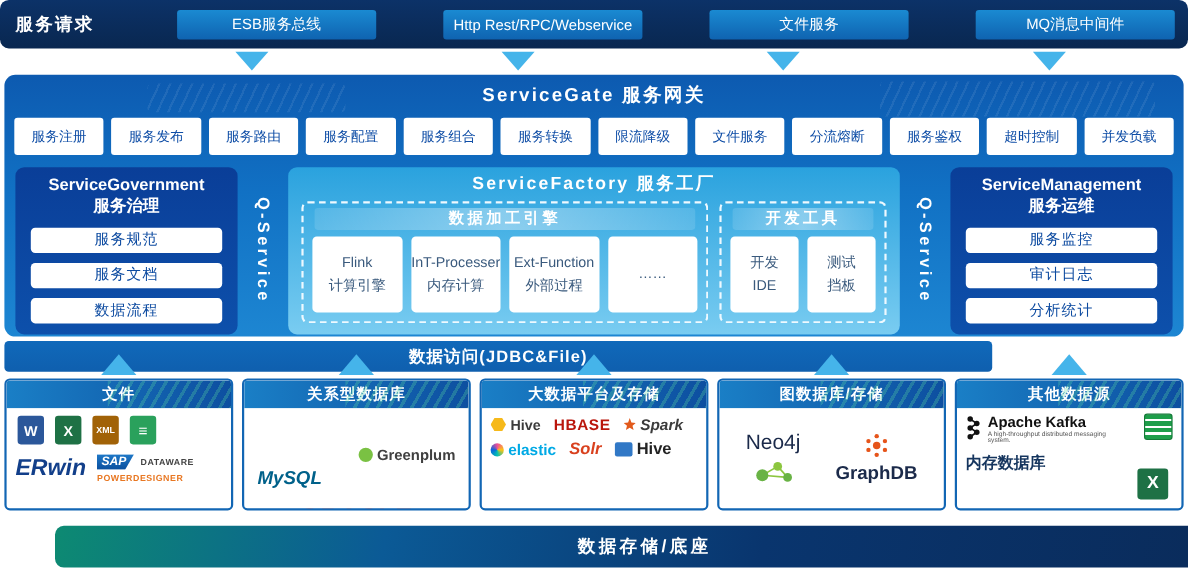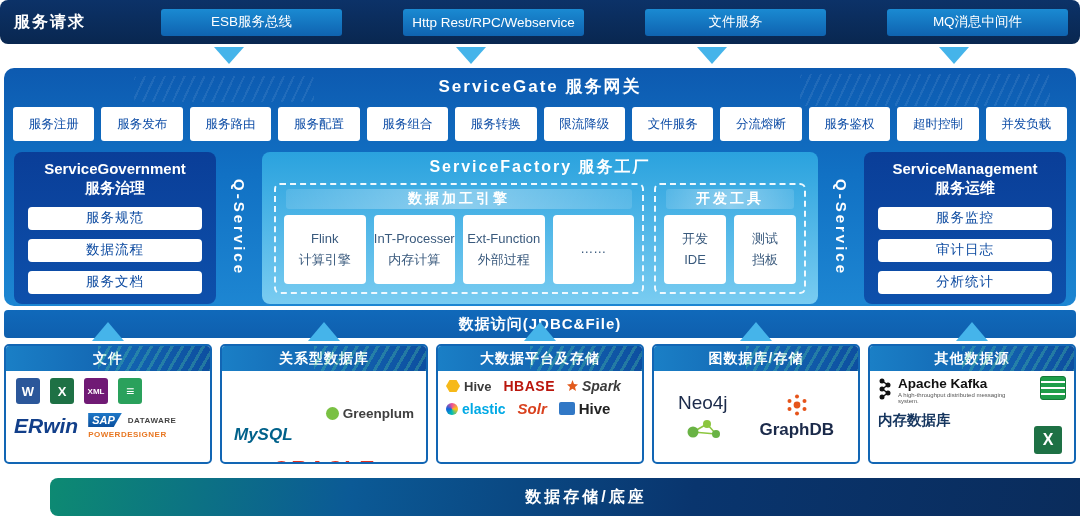--- a/index.html
+++ b/index.html
@@ -51,40 +51,40 @@
   .engine{flex:1;}
   .tools{width:152px;flex:none;}
   .dash-title{height:20px;margin:0 2px 6px;border-radius:3px;color:#fff;font-weight:bold;font-size:14px;
     letter-spacing:3px;display:flex;align-items:center;justify-content:center;
     background:linear-gradient(90deg,rgba(255,255,255,.12),rgba(255,255,255,.38) 50%,rgba(255,255,255,.12));}
   .cells{display:flex;gap:8px;flex:1;}
   .cell{flex:1;background:#fff;border-radius:4px;display:flex;flex-direction:column;align-items:center;
     justify-content:center;color:#3a5a7d;font-size:13px;line-height:1.55;text-align:center;white-space:nowrap;}
 
   
-  .access-bar{position:absolute;top:310px;left:4px;width:1072px;height:28px;box-sizing:border-box;
+  .access-bar{position:absolute;top:310px;left:4px;width:898px;height:28px;box-sizing:border-box;
     background:linear-gradient(180deg,#1069ba,#0f5fae);border-radius:4px;color:#fff;font-weight:bold;
     font-size:15px;display:flex;align-items:center;justify-content:center;letter-spacing:1px;}
 
   
   .sources{position:absolute;top:344px;left:4px;width:1072px;height:120px;display:flex;gap:8px;}
   .src{flex:1;border:2px solid #1266b4;border-radius:5px;background:#fff;box-sizing:border-box;
     display:flex;flex-direction:column;overflow:hidden;}
   .src-title{height:25px;flex:none;position:relative;background:linear-gradient(90deg,#1a7fc6,#0d4fa0);
     color:#fff;font-weight:bold;font-size:14px;display:flex;align-items:center;justify-content:center;letter-spacing:1px;}
   .src-title::after{content:"";position:absolute;right:0;top:0;bottom:0;width:55%;
     background:repeating-linear-gradient(120deg,rgba(90,220,160,.28) 0 3px,transparent 3px 9px);}
   .src-body{flex:1;position:relative;padding:5px 8px;box-sizing:border-box;}
 
   
   .icons-row{display:flex;gap:10px;padding:2px 2px;}
   .ficon{width:24px;height:26px;border-radius:3px;color:#fff;font-weight:bold;
     display:flex;align-items:center;justify-content:center;font-size:13px;}
   .ficon.word{background:#2b579a;}.ficon.excel{background:#1e7145;}
-  .ficon.xml{background:#701a75;font-size:8px;}.ficon.txt{background:#2aa15c;font-size:14px;}
+  .ficon.xml{background:#a16207;font-size:8px;}.ficon.txt{background:#2aa15c;font-size:14px;}
   .files-row2{display:flex;align-items:center;margin-top:7px;gap:10px;}
   .erwin{font-size:21px;font-weight:bold;font-style:italic;color:#123f8a;}
   .files-col{display:flex;flex-direction:column;gap:3px;}
   .sap-row{display:flex;gap:6px;align-items:center;}
   .sap{background:linear-gradient(180deg,#1e78c8,#0a4f9e);color:#fff;font-weight:bold;font-style:italic;
     font-size:11px;padding:1px 7px 1px 4px;clip-path:polygon(0 0,100% 0,76% 100%,0 100%);}
   .dataware{font-size:8px;font-weight:bold;color:#444;letter-spacing:.5px;}
   .pd{font-size:8px;font-weight:bold;color:#e87722;letter-spacing:.5px;}
 
   
@@ -170,22 +170,22 @@
       <div class="feature">超时控制</div>
       <div class="feature">并发负载</div>
     </div>
 
     <div class="mid">
 
       <aside class="side-box">
         <div class="t1">ServiceGovernment</div>
         <div class="t2">服务治理</div>
         <div class="side-btn">服务规范</div>
+        <div class="side-btn">服务文档</div>
         <div class="side-btn">数据流程</div>
-        <div class="side-btn">服务文档</div>
       </aside>
 
       <div class="bus">Q-Service</div>
 
       <section class="factory">
         <h2>ServiceFactory  服务工厂</h2>
         <div class="fac-row">
 
           <div class="dashed engine">
             <div class="dash-title">数据加工引擎</div>

